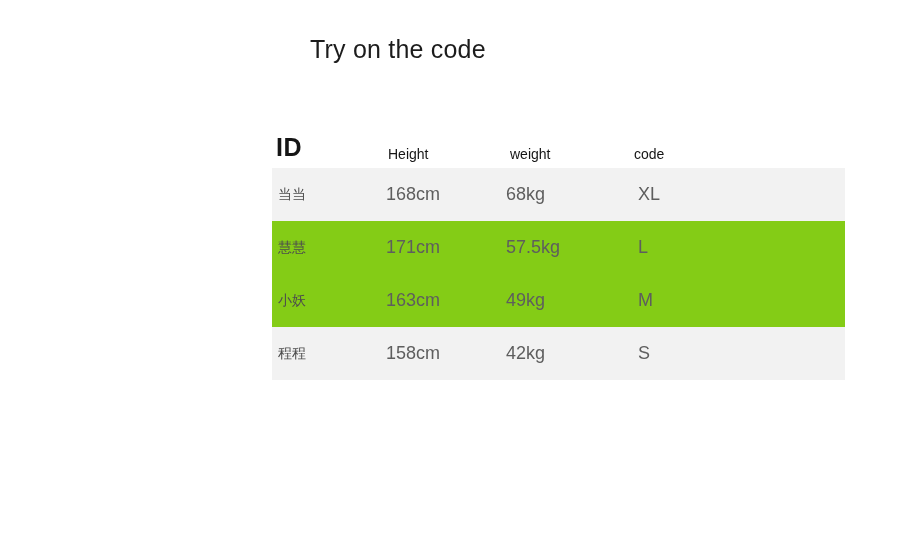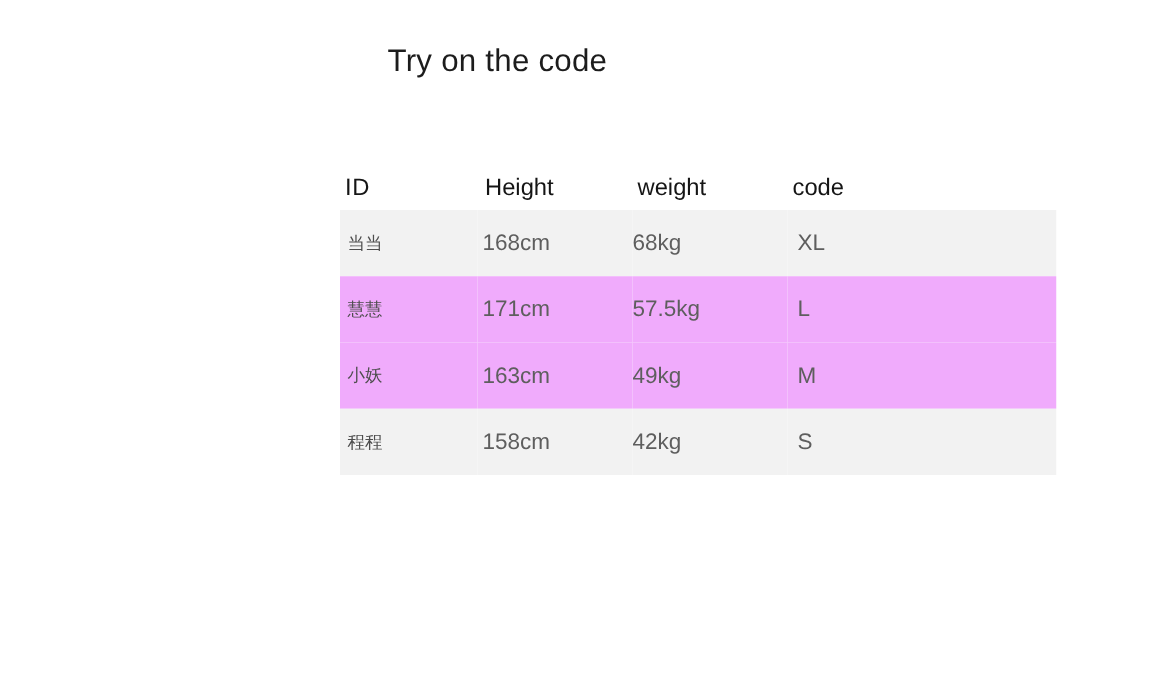--- a/index.html
+++ b/index.html
@@ -45,45 +45,46 @@
 
   .size-table col.col-id     { width: 110px; }
   .size-table col.col-height { width: 124px; }
   .size-table col.col-weight { width: 124px; }
   .size-table col.col-size   { width: 215px; }
 
   .size-table thead th {
     text-align: left;
     font-weight: 400;
     color: #151515;
-    font-size: 19px;
+    font-size: 14px;
     padding: 0 0 6px 0;
     height: 32px;
     vertical-align: bottom;
     background: #ffffff;
   }
 
   .size-table thead th.th-id {
-    font-size: 19px;
+    font-size: 25px;
     padding-left: 4px;
     letter-spacing: 0.5px;
+    font-weight: bold;
   }
   .size-table thead th.th-height { padding-left: 6px; }
   .size-table thead th.th-weight { padding-left: 4px; }
   .size-table thead th.th-size   { padding-left: 4px; }
 
   .size-table tbody tr {
     height: 53px;
   }
 
   .size-table tbody tr.row-shaded {
     background: #f2f2f2;
   }
   .size-table tbody tr.row-plain {
-    background: #f0abfc;
+    background: #84cc16;
   }
 
   .size-table tbody td {
     font-size: 18px;
     color: #5e5e5e;
     padding: 0;
     vertical-align: middle;
     white-space: nowrap;
   }
 

